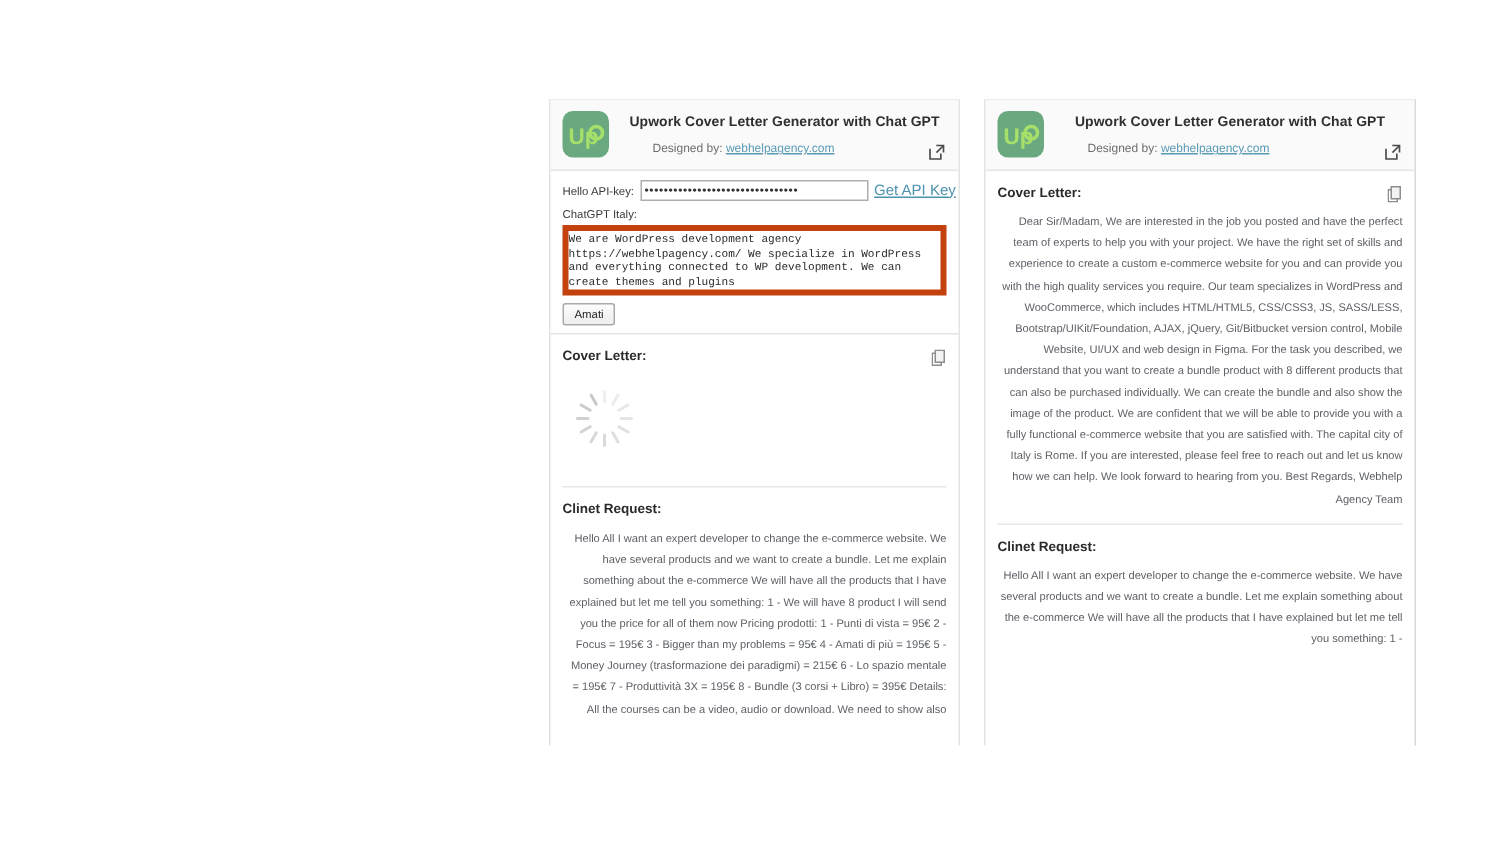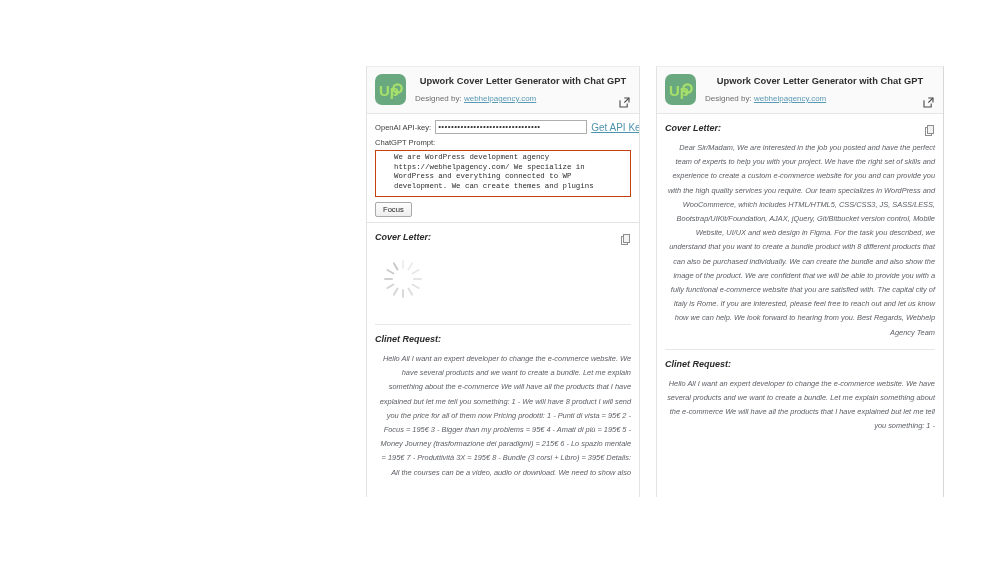--- a/index.html
+++ b/index.html
@@ -58,20 +58,21 @@
     white-space: nowrap;
     line-height: 13px;
     text-align: center;
   }
   .hdr-sub {
     font-size: 8px;
     color: #6d6d6d;
     margin-top: 5px;
     line-height: 11px;
     white-space: nowrap;
+    margin-left: 20px;
   }
   .hdr-sub a {
     color: #5a9ab5;
     text-decoration: underline;
   }
   .ext-link {
     position: absolute;
     right: 9px;
     bottom: 8px;
     width: 11px; height: 11px;
@@ -101,47 +102,47 @@
     overflow: hidden;
     font-family: "Liberation Sans", sans-serif;
   }
   .api-link { font-size: 10px; color: #4e93ad; text-decoration: underline; }
   .lbl-prompt { font-size: 7.6px; color: #3b3b3b; display: block; margin-top: 4px; }
   .prompt-box {
     margin-top: 3px;
     width: 100%;
     height: 47px;
     box-sizing: border-box;
-    border: 1px solid #c2410c;
+    border: 4px solid #c2410c;
     background: #fff;
     font-family: "Liberation Mono", monospace;
     font-size: 7.4px;
     line-height: 9.6px;
     color: #2b2b2b;
-    padding: 2px 18px;
+    padding: 2px 0;
     overflow: hidden;
     resize: none;
     white-space: pre-wrap;
   }
   .btn-save {
     margin-top: 5px;
     font-family: "Liberation Sans", sans-serif;
     font-size: 7.6px;
     color: #232323;
     background: linear-gradient(#fdfdfd, #eeeeee);
     border: 1px solid #a9a9a9;
     border-radius: 2px;
     padding: 1px 7px;
     line-height: 11px;
     cursor: pointer;
   }
 
   
   .divider { height: 1px; background: #e4e4e4; margin: 0; }
-  .sect { padding: 8px 8px 0 8px; position: relative; font-style: italic; }
+  .sect { padding: 8px 8px 0 8px; position: relative; }
   .sect-title {
     font-size: 9px;
     font-weight: bold;
     color: #2b2b2b;
     line-height: 12px;
   }
   .copy-icon {
     position: absolute;
     right: 9px;
     top: 8px;
@@ -202,27 +203,27 @@
         <svg width="11" height="11" viewBox="0 0 11 11">
           <path d="M1 3.2 V10 H8.2 V6.4" fill="none" stroke="#4a4a4a" stroke-width="1.1"></path>
           <path d="M5.2 1 H10 V5.6" fill="none" stroke="#4a4a4a" stroke-width="1.1"></path>
           <path d="M10 1 L5.3 5.7" fill="none" stroke="#4a4a4a" stroke-width="1.1"></path>
         </svg>
       </span>
     </div>
 
     <div class="form-zone">
       <div class="row-api">
-        <span class="lbl">OpenAI API-key:</span>
+        <span class="lbl">Hello API-key:</span>
         <div class="api-input" title="OpenAI API-key">••••••••••••••••••••••••••••••••</div>
         <a class="api-link" href="#">Get API Key</a>
       </div>
-      <span class="lbl-prompt">ChatGPT Prompt:</span>
+      <span class="lbl-prompt">ChatGPT Italy:</span>
       <div class="prompt-box" title="Enter your ChatGPT prompt">We are WordPress development agency https://webhelpagency.com/ We specialize in WordPress and everything connected to WP development. We can create themes and plugins</div>
-      <button class="btn-save">Focus</button>
+      <button class="btn-save">Amati</button>
     </div>
 
     <div class="divider"></div>
 
     <div class="sect">
       <div class="sect-title">Cover Letter:</div>
       <span class="copy-icon">
         <svg width="9" height="11" viewBox="0 0 9 11">
           <rect x="0.5" y="2.5" width="6" height="8" fill="#fff" stroke="#8d8d8d" stroke-width="1"></rect>
           <rect x="2.5" y="0.5" width="6" height="8" fill="#f3f3f3" stroke="#8d8d8d" stroke-width="1"></rect>

